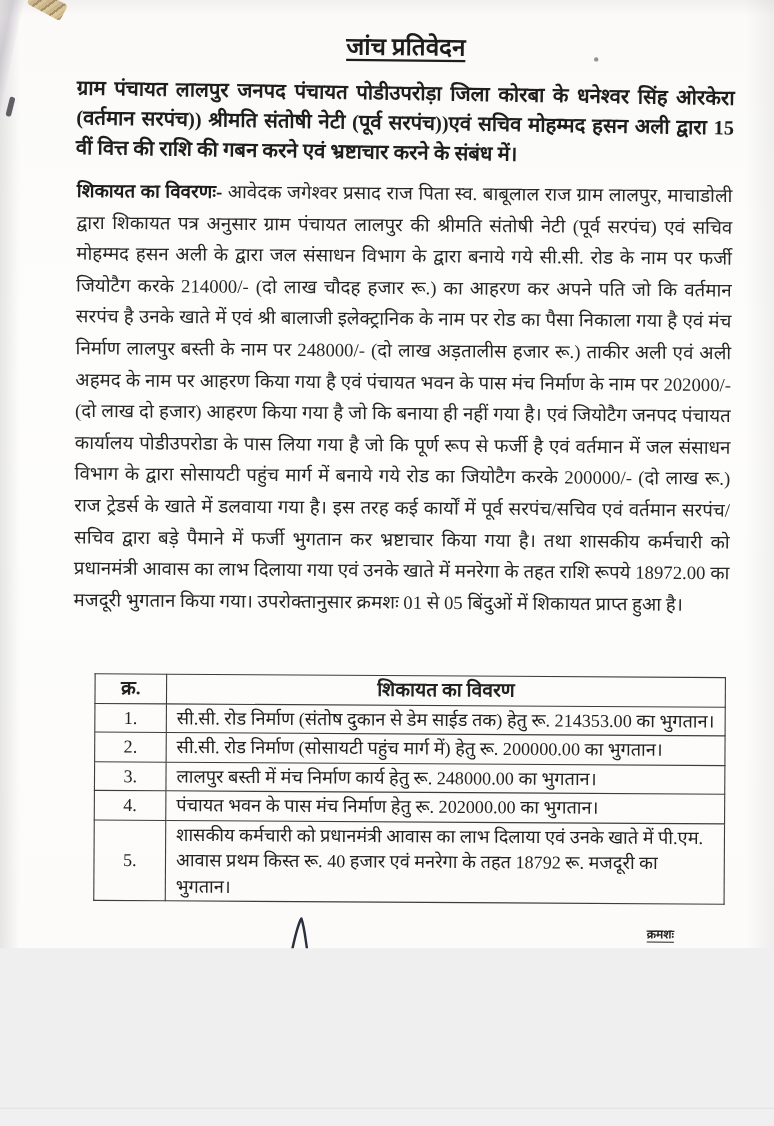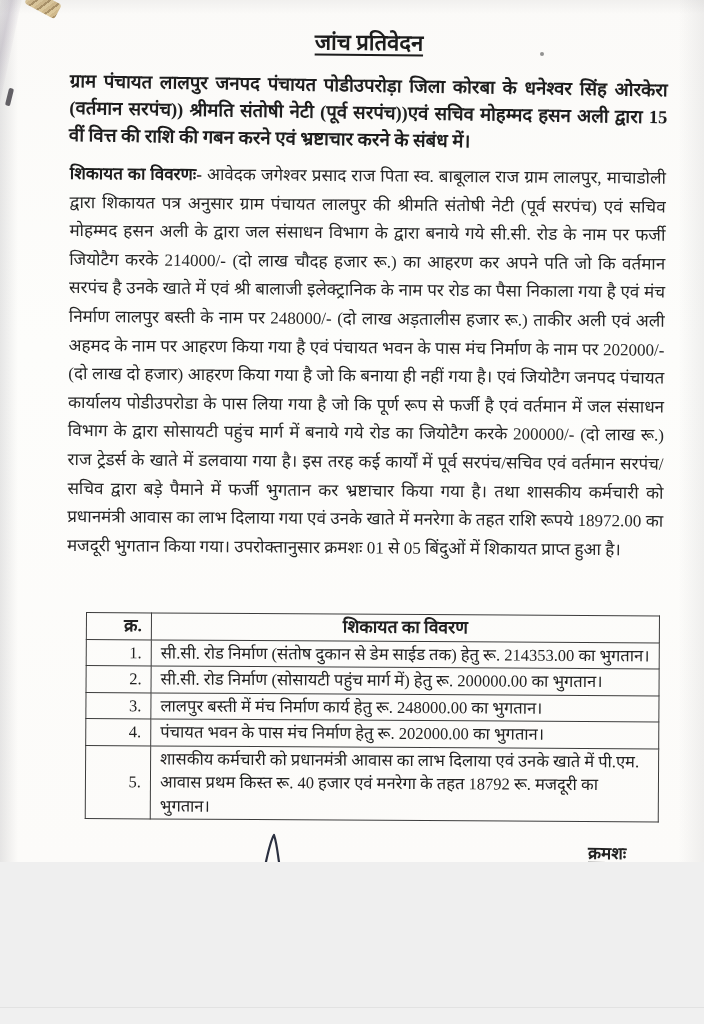--- a/index.html
+++ b/index.html
@@ -57,25 +57,25 @@
   table.ctable{
     position:absolute;left:86px;top:612px;width:574px;
     border-collapse:collapse;table-layout:fixed;
     font-size:16.5px;line-height:23.5px;color:#222;
     transform:rotate(.35deg);transform-origin:left top;
   }
   table.ctable th,table.ctable td{
     border:1.6px solid #3d3d3d;padding:1px 9px;vertical-align:middle;text-align:left;
   }
   table.ctable th{font-weight:bold;text-align:center;font-size:17.5px;}
-  table.ctable .col-no{width:46px;text-align:right;}
+  table.ctable .col-no{width:46px;text-align:center;}
 
   .kramash{
     position:absolute;left:588px;top:841px;
-    font-size:17px;font-weight:bold;text-decoration:underline;text-underline-offset:3px;color:#222;
+    font-size:11px;font-weight:bold;text-decoration:underline;text-underline-offset:3px;color:#222;
     transform:rotate(.5deg);
   }
 
   .sig{position:absolute;}
   .sig svg{display:block;}
   .sig path{fill:none;stroke:#2b3040;stroke-linecap:round;stroke-linejoin:round;}
 
   .watermark{
     position:absolute;left:458px;top:989px;
     font-family:"Liberation Sans","DejaVu Sans",sans-serif;

